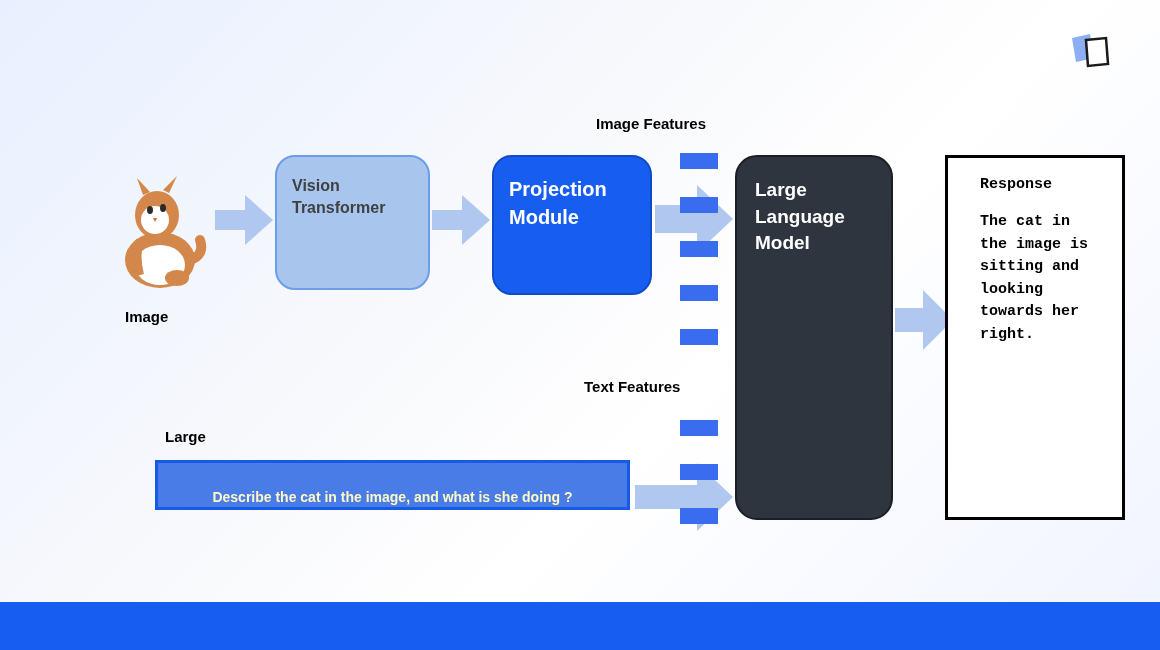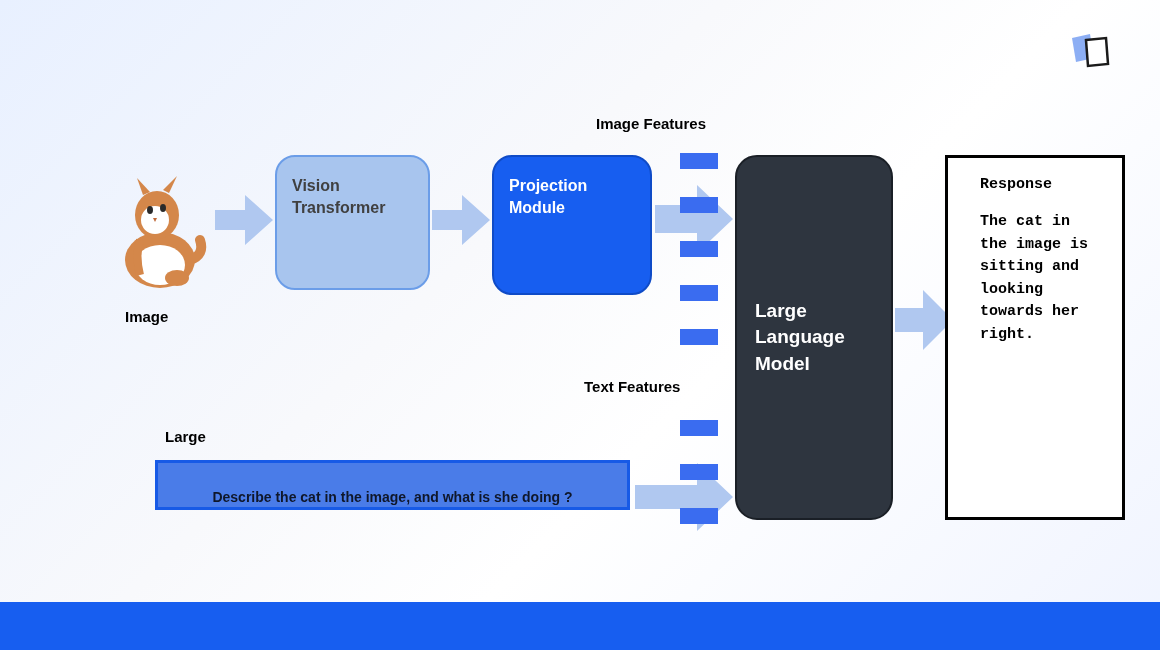--- a/index.html
+++ b/index.html
@@ -63,21 +63,21 @@
       top: 155px;
       width: 160px;
       height: 140px;
       background: #175ef0;
       border: 2px solid #0f4bc7;
       border-radius: 20px;
       padding: 18px 15px;
     }
     .projection-box-text {
       font-weight: bold;
-      font-size: 16px;
+      font-size: 20px;
       line-height: 1.4;
       color: #ffffff;
     }
     .image-features-label {
       position: absolute;
       left: 596px;
       top: 115px;
       font-weight: bold;
       font-size: 15px;
     }
@@ -119,21 +119,21 @@
       top: 460px;
       width: 475px;
       height: 50px;
       background: #4a7ce8;
       border: 3px solid #175ae6;
       display: flex;
       align-items: center;
       justify-content: center;
     }
     .text-box-text {
-      color: #0f172a;
+      color: #fef9c3;
       font-weight: bold;
       font-size: 14px;
       margin-top: 24px;
     }
     .arrow4 {
       position: absolute;
       left: 635px;
       top: 463px;
     }
     .text-tokens {
@@ -148,21 +148,21 @@
       position: absolute;
       left: 735px;
       top: 155px;
       width: 158px;
       height: 365px;
       background: #2e353f;
       border: 2px solid #1a1f26;
       border-radius: 22px;
       padding: 20px 18px;
       display: flex;
-      align-items: center;
+      align-items: flex-start;
     }
     .llm-box-text {
       color: #ffffff;
       font-weight: bold;
       font-size: 19px;
       line-height: 1.4;
     }
     .arrow5 {
       position: absolute;
       left: 895px;

